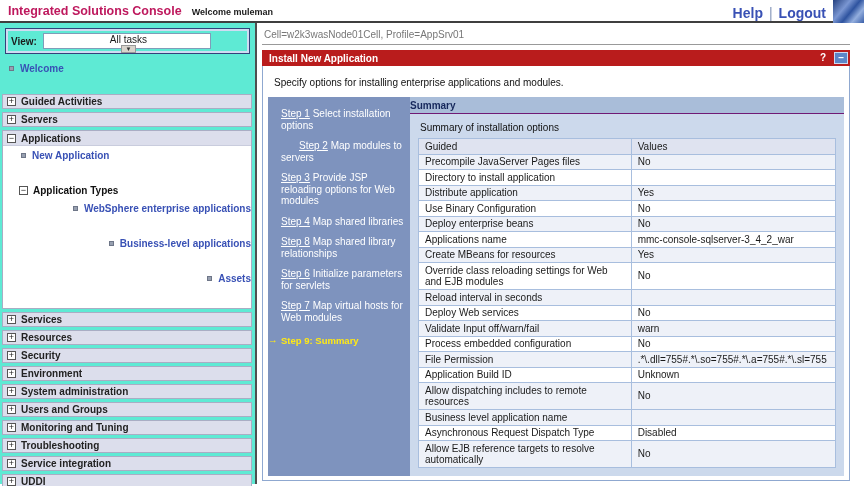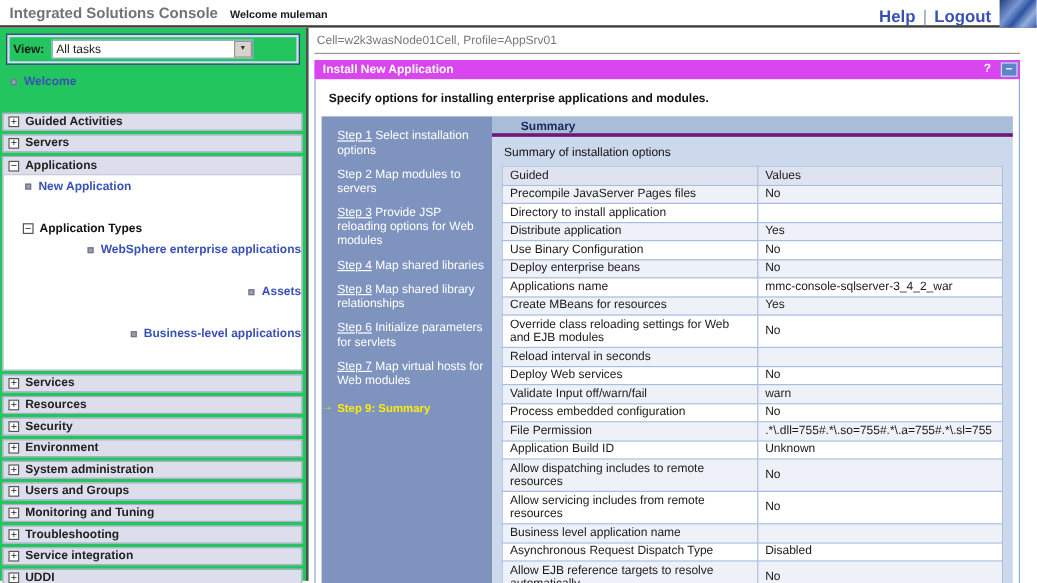--- a/index.html
+++ b/index.html
@@ -2,38 +2,38 @@
 <html><head>
 <meta charset="utf-8">
 <style>
   * { margin:0; padding:0; box-sizing:border-box; }
   html,body { width:864px; height:486px; background:#fff; overflow:hidden;
     font-family:"Liberation Sans", sans-serif; font-size:10px; color:#1a1a1a; }
 
   
   .header { height:23px; background:#fff; border-bottom:2px solid #3f3f3f;
     display:flex; align-items:center; position:relative; }
-  .app-title { font-weight:bold; font-size:12.5px; margin-left:8px; color:#737373; }
+  .app-title { font-weight:bold; font-size:12.5px; margin-left:8px; color:#be185d; }
   .welcome-user { font-weight:bold; font-size:9px; margin-left:10px; margin-top:3px; }
   .header-links { position:absolute; right:38px; top:5px; font-size:14px; font-weight:bold; }
   .header-links a { color:#3951b5; text-decoration:none; cursor:pointer; }
   .hl-sep { color:#8899bb; margin:0 6px; font-weight:normal; }
   .corner-img { position:absolute; right:0; top:0; width:31px; height:23px;
     background:linear-gradient(130deg,#24407e 0%,#7a96d2 35%,#2e539f 55%,#93aede 75%,#3a5fa8 100%); }
 
   
   .layout { display:flex; height:461px; }
 
   
-  .sidebar { width:257px; border-right:2px solid #4f4f4f; padding-top:5px; background:#22c55e; }
+  .sidebar { width:257px; border-right:2px solid #4f4f4f; padding-top:5px; background:#5eead4; }
   .view-box { margin:0 5px 5px 5px; border:1px solid #33427a;
     box-shadow:inset 0 0 0 2px #cfdcf2; padding:4px 5px; display:flex; align-items:center; }
   .view-label { font-weight:bold; margin-right:6px; }
   .view-select { width:168px; height:16px; border:1px solid #7f9db9; background:#fff;
-    display:flex; align-items:center; justify-content:space-between; padding-left:3px; cursor:pointer; }
+    display:flex; align-items:center; justify-content:space-between; padding-left:3px; cursor:pointer;flex-direction:column; }
   .dd-btn { width:15px; height:14px; background:#d8d4cc; border:1px solid #979797;
     font-size:6px; color:#333; display:flex; align-items:center; justify-content:center; }
   .nav-leaf { display:flex; align-items:center; padding:4px 0 20px 9px; }
   .bullet { width:5px; height:5px; background:#98a0b0; border:1px solid #6e7688;
     display:inline-block; margin-right:6px; flex:none; }
   a.navlink { color:#3951b5; text-decoration:none; font-weight:bold; cursor:pointer; }
   .nav-section { height:15px; background:#dcdeec; border:1px solid #a9adc4;
     display:flex; align-items:center; margin:0 3px 3px 2px; padding-left:4px;
     font-weight:bold; color:#222; cursor:pointer; }
   .expand-icon { width:9px; height:9px; border:1px solid #555; background:#fff;
@@ -43,38 +43,38 @@
   .app-section .nav-section { margin:0; border:none; border-bottom:1px solid #c9ccdd; }
   .indent1 { padding-left:18px; }
   .subsection-header { display:flex; align-items:center; padding:4px 0 3px 16px; font-weight:bold; color:#111; }
   .indent2 { padding-left:30px;justify-content:flex-end; }
 
   
   .main { flex:1; padding:6px 0 0 5px; position:relative; }
   .breadcrumb { color:#777; padding-left:2px; }
   .breadcrumb-rule { border-bottom:1px solid #999; margin:4px 14px 5px 0; }
   .panel { margin-right:14px; }
-  .panel-titlebar { background:#d946ef; height:16px; display:flex; align-items:center;
+  .panel-titlebar { background:#b91c1c; height:16px; display:flex; align-items:center;
     color:#fff; font-weight:bold; padding-left:7px; position:relative; }
   .titlebar-help { position:absolute; right:24px; top:2px; cursor:pointer; }
   .titlebar-min { position:absolute; right:2px; top:2px; width:14px; height:12px;
     background:#5c85c7; border:1px solid #cdd9f0; color:#fff; text-align:center;
     line-height:9px; font-weight:bold; cursor:pointer; font-size:10px; }
   .panel-body { border:1px solid #8fa8d0; border-top:none; background:#fff; padding-bottom:4px; }
-  .intro { padding:11px 8px 9px 11px; color:#111;font-weight:bold; }
+  .intro { padding:11px 8px 9px 11px; color:#111; }
   .wizard { display:flex; margin:0 5px; }
   .steps-col { width:142px; background:#7e93be; color:#fff; padding:11px 4px 10px 0; flex:none; }
   .step-item { margin-bottom:9px; padding-left:13px; font-size:10px; line-height:11.5px; }
   .step-item a { color:#fff; cursor:pointer; }
   .current-step { position:relative; padding-left:13px; color:#ffe915; font-weight:bold;
     font-size:9.5px; margin-top:12px; }
   .current-step .arrow { position:absolute; left:0; top:-1px; font-weight:bold; }
   .content-col { flex:1; background:#ccd9ec; display:flex; flex-direction:column; }
   .summary-titlebar { background:#a9bdd9; color:#16285c; font-weight:bold;
-    height:17px; line-height:17px; padding-left:24px; border-bottom:3px solid #701a75; }
+    height:17px; line-height:17px; padding-left:0; border-bottom:1px solid #701a75; }
   .content-inner { padding:6px 8px 8px 8px; }
   .summary-subtitle { margin:2px 0 5px 2px; color:#111; }
   table.summary { width:100%; border-collapse:collapse; background:#fff; font-size:10px;
     border:1px solid #8fa8d0; }
   table.summary th, table.summary td { border:1px solid #a8bede; padding:1.5px 6px;
     text-align:left; font-weight:normal; line-height:11.5px; vertical-align:middle; }
   table.summary thead th { background:#dfe3f0; }
   table.summary tr.odd td { background:#eef1f8; }
   td.val { word-break:break-all; }
   col.c-opt { width:51%; } col.c-val { width:49%; }
@@ -131,25 +131,25 @@
         <span class="expand-icon">−</span>
         <span>Application Types</span>
       </div>
       <div id="apptype-items">
           <div class="nav-leaf indent2">
             <span class="bullet"></span>
             <a class="navlink">WebSphere enterprise applications</a>
           </div>
           <div class="nav-leaf indent2">
             <span class="bullet"></span>
-            <a class="navlink">Assets</a>
+            <a class="navlink">Business-level applications</a>
           </div>
           <div class="nav-leaf indent2">
             <span class="bullet"></span>
-            <a class="navlink">Business-level applications</a>
+            <a class="navlink">Assets</a>
           </div>
         </div>
     </div>
 
     <div id="bottom-sections">
         <div class="nav-section">
           <span class="expand-icon">+</span>
           <span>Services</span>
         </div>
         <div class="nav-section">
@@ -202,21 +202,21 @@
         <span class="titlebar-min">–</span>
       </div>
 
       <div class="panel-body">
         <div class="intro">Specify options for installing enterprise applications and modules.</div>
 
         <div class="wizard">
           <div class="steps-col">
             <div id="steps-list">
                 <div class="step-item"><a style="text-decoration: underline;">Step 1</a><span> Select installation options</span></div>
-                <div class="step-item"><a style="">Step 2</a><span> Map modules to servers</span></div>
+                <div class="step-item"><a style="text-decoration: underline; margin-left: 18px;">Step 2</a><span> Map modules to servers</span></div>
                 <div class="step-item"><a style="text-decoration: underline;">Step 3</a><span> Provide JSP reloading options for Web modules</span></div>
                 <div class="step-item"><a style="text-decoration: underline;">Step 4</a><span> Map shared libraries</span></div>
                 <div class="step-item"><a style="text-decoration: underline;">Step 8</a><span> Map shared library relationships</span></div>
                 <div class="step-item"><a style="text-decoration: underline;">Step 6</a><span> Initialize parameters for servlets</span></div>
                 <div class="step-item"><a style="text-decoration: underline;">Step 7</a><span> Map virtual hosts for Web modules</span></div>
               </div>
             <div class="current-step">
               <span class="arrow">→</span>
               <span>Step 9: Summary</span>
             </div>
@@ -291,24 +291,20 @@
                       <td class="val">.*\.dll=755#.*\.so=755#.*\.a=755#.*\.sl=755</td>
                     </tr>
                     <tr class="even">
                       <td class="opt">Application Build ID</td>
                       <td class="val">Unknown</td>
                     </tr>
                     <tr class="odd">
                       <td class="opt">Allow dispatching includes to remote resources</td>
                       <td class="val">No</td>
                     </tr>
-                    <tr class="even">
-                      <td class="opt">Allow servicing includes from remote resources</td>
-                      <td class="val">No</td>
-                    </tr>
                     <tr class="odd">
                       <td class="opt">Business level application name</td>
                       <td class="val"></td>
                     </tr>
                     <tr class="even">
                       <td class="opt">Asynchronous Request Dispatch Type</td>
                       <td class="val">Disabled</td>
                     </tr>
                     <tr class="odd">
                       <td class="opt">Allow EJB reference targets to resolve automatically</td>

